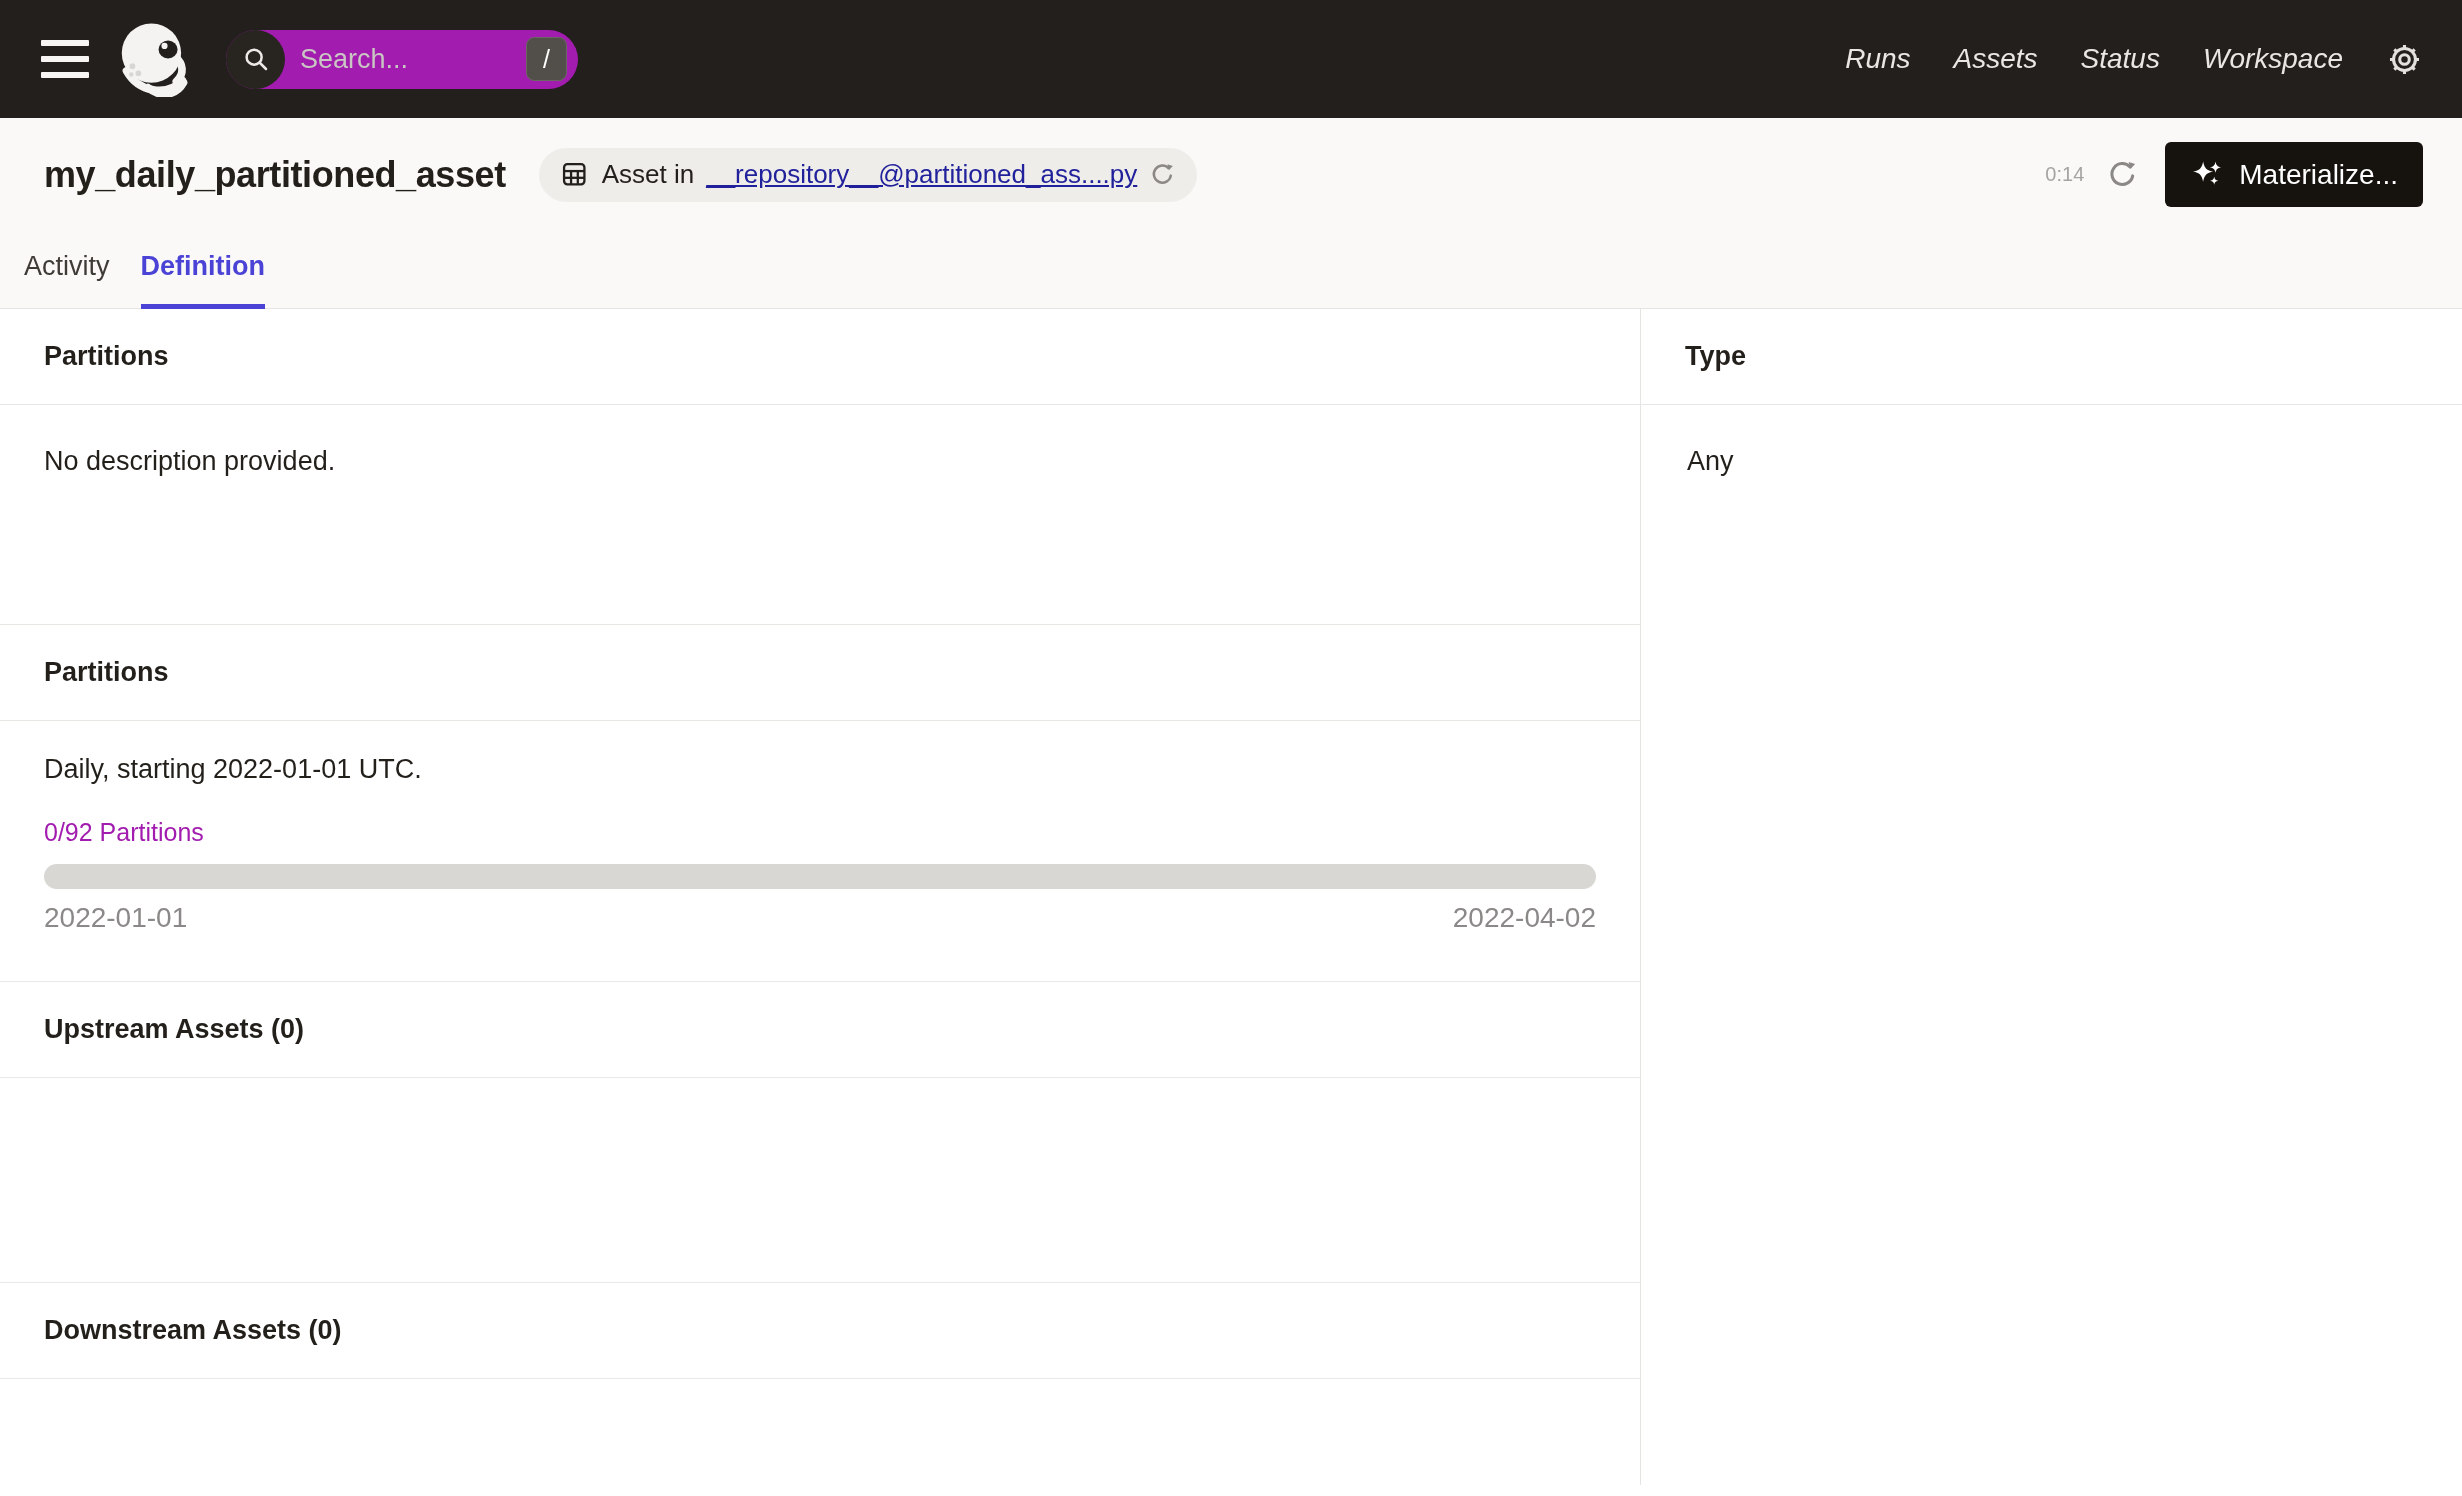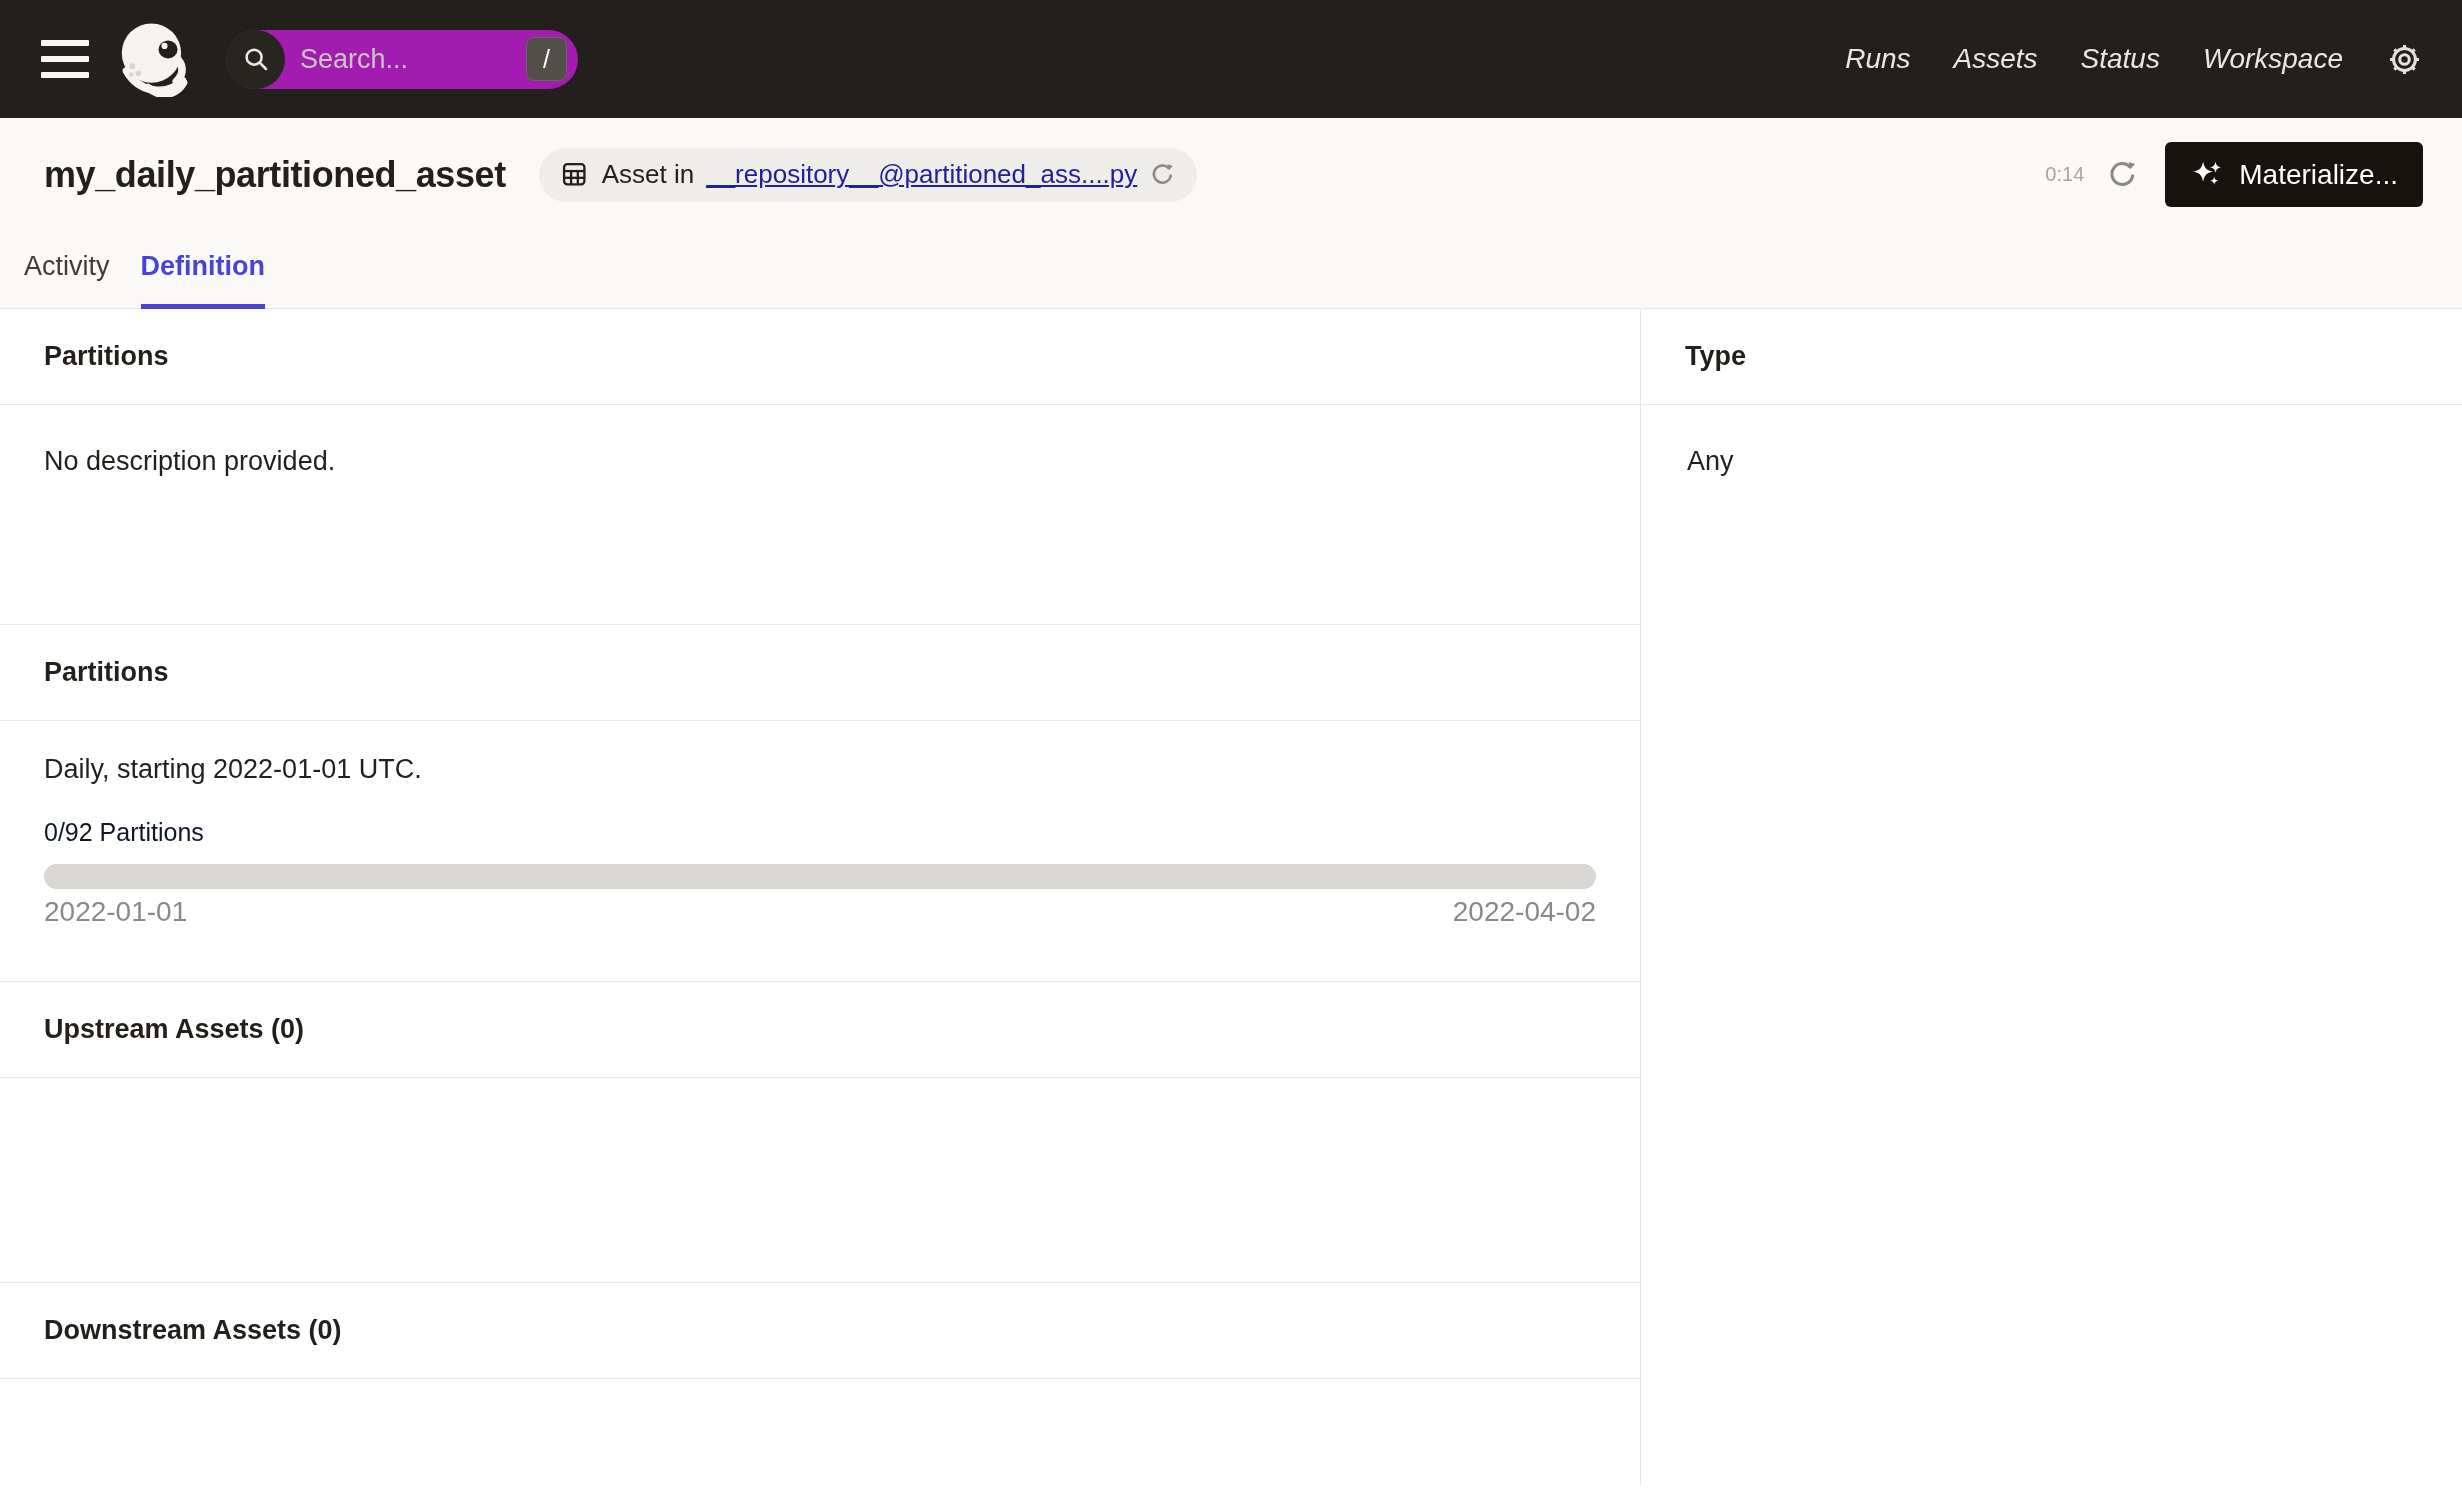--- a/index.html
+++ b/index.html
@@ -51,25 +51,25 @@
   .sec-head { height:96px; display:flex; align-items:center; padding:0 44px;
     font-size:27px; font-weight:700; border-bottom:1.9px solid #E9E7E3; }
   .sec-body { padding:41px 44px; font-size:27px; border-bottom:1.9px solid #E9E7E3; }
   .body-desc { height:220px; }
   .body-partitions { height:261px; padding-top:33px; }
   .body-upstream { height:205px; }
   .body-downstream { border-bottom:none; height:106px; }
   .body-type { border-bottom:none; padding-left:46px; }
 
   .partitions-summary { font-size:27px; line-height:31px; }
-  .progress-label { margin-top:33px; font-size:25px; color:#0f172a; line-height:28px; }
+  .progress-label { margin-top:33px; font-size:25px; color:#a21caf; line-height:28px; }
   .progress-track { margin-top:18.5px; height:25px; border-radius:13px; background:#D9D7D4;
     overflow:hidden; cursor:pointer; }
   .progress-fill { height:100%; background:#4A43D6; border-radius:13px; }
-  .range-row { margin-top:7px; display:flex; justify-content:space-between;
+  .range-row { margin-top:13px; display:flex; justify-content:space-between;
     font-size:28px; color:#8B8987; }
 </style>
 </head>
 <body>
 
 <div class="topbar">
   <div class="hamburger">
     <div></div>
       <div></div>
       <div></div>

